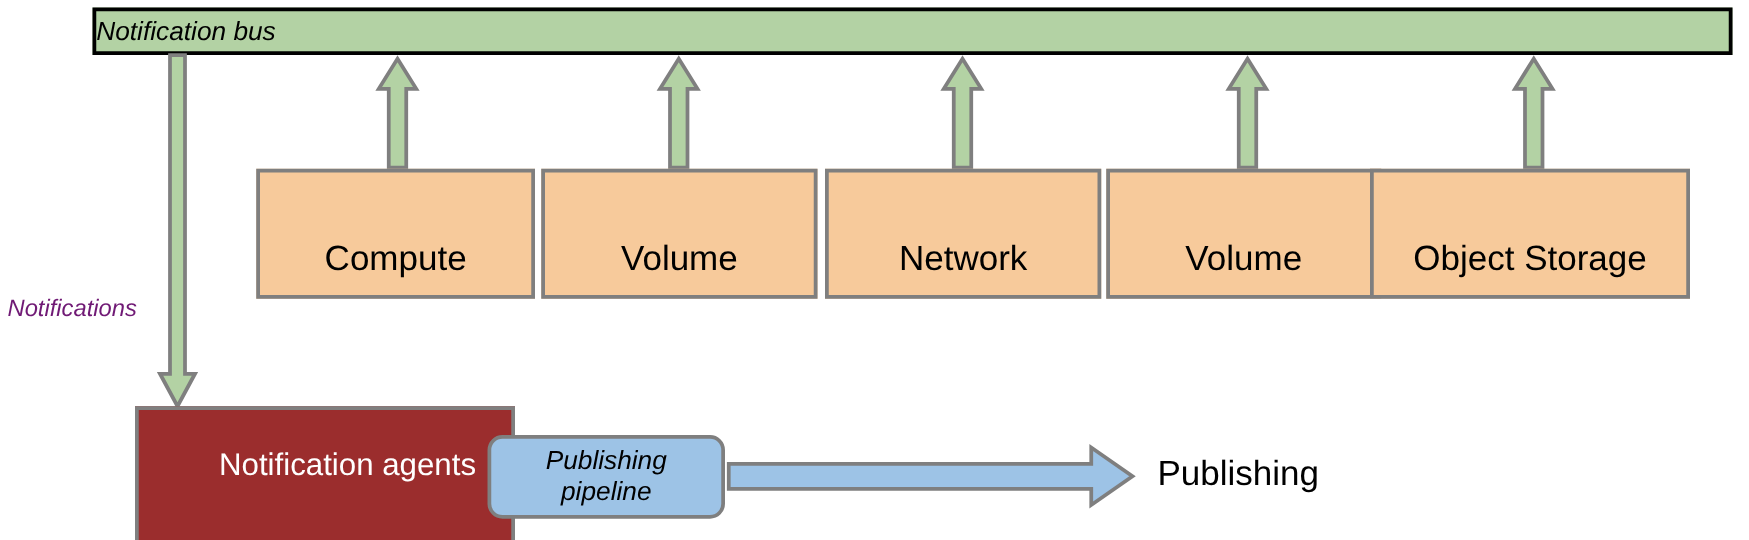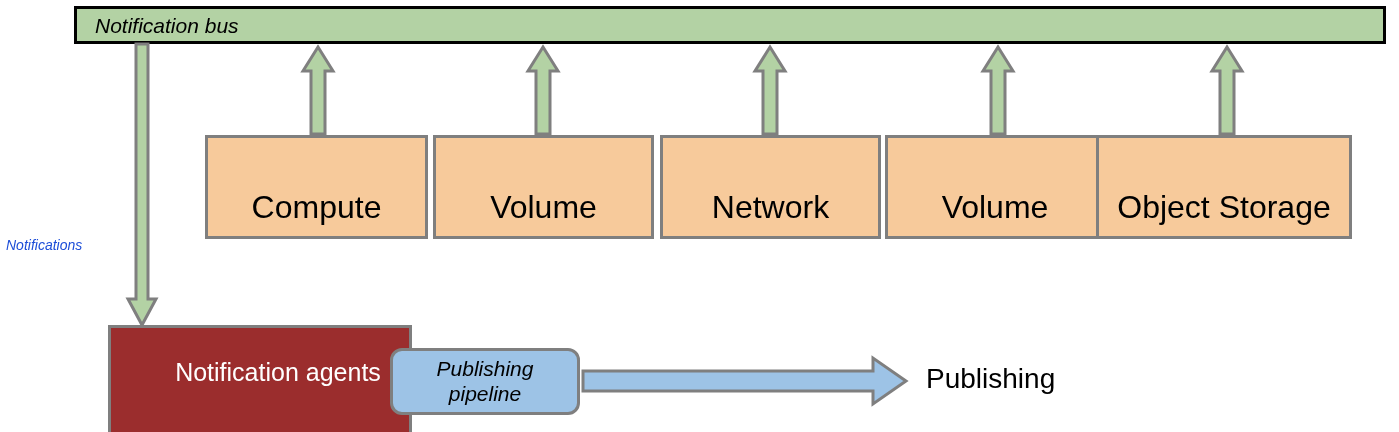--- a/index.html
+++ b/index.html
@@ -28,54 +28,53 @@
     background: #B3D2A4;
     border: 3px solid #000000;
     box-sizing: border-box;
     display: flex;
     align-items: center;
   }
   .bus-label {
     font-style: italic;
     font-size: 21px;
     color: #000000;
-    padding-left: 18px;
     line-height: 1;
     white-space: nowrap;
   }
 
   
   .svc {
     top: 135px;
     height: 104px;
     background: #F7CA9B;
     border: 3px solid #7F7F7F;
     box-sizing: border-box;
     display: flex;
     align-items: center;
     justify-content: center;
   }
   .svc-label {
-    font-size: 32px;
+    font-size: 28px;
     color: #000000;
     white-space: nowrap;
     line-height: 1;
     margin-top: 40px;
   }
 
   
   .arrow-svg { display: block; overflow: visible; }
 
   
   .notif-label {
     left: 6px;
     top: 238px;
     font-style: italic;
-    font-size: 14px;
-    color: #1d4ed8;
+    font-size: 19px;
+    color: #701a75;
     white-space: nowrap;
     line-height: 1;
   }
 
   
   .agents {
     left: 108px;
     top: 325px;
     width: 304px;
     height: 110px;

